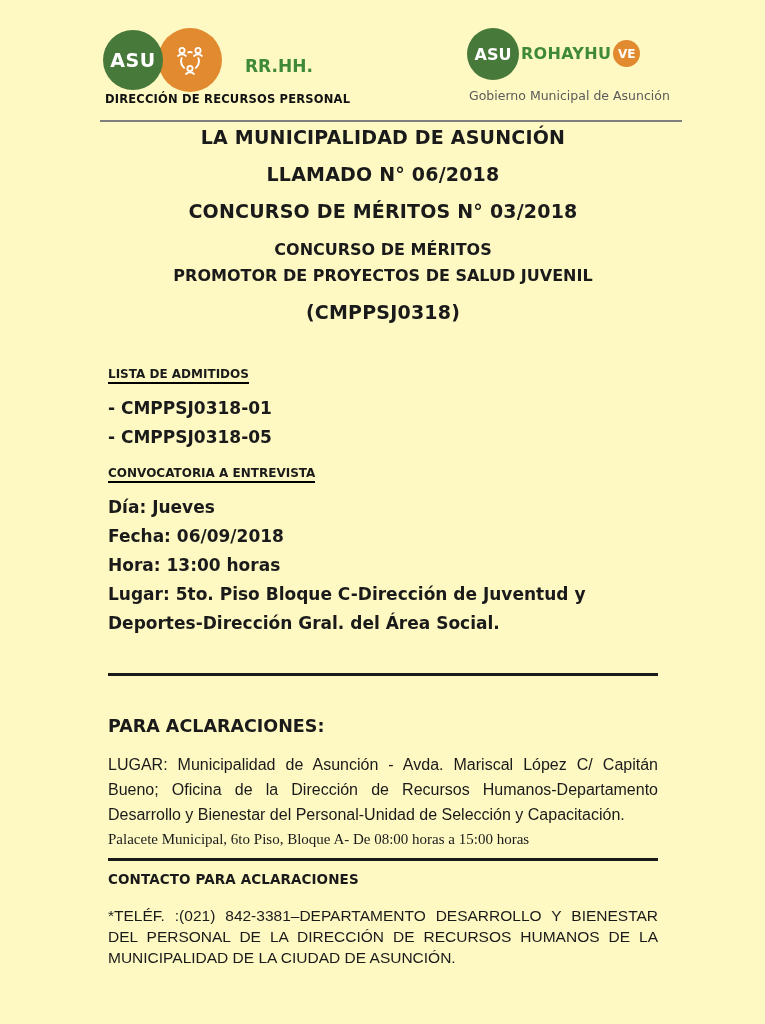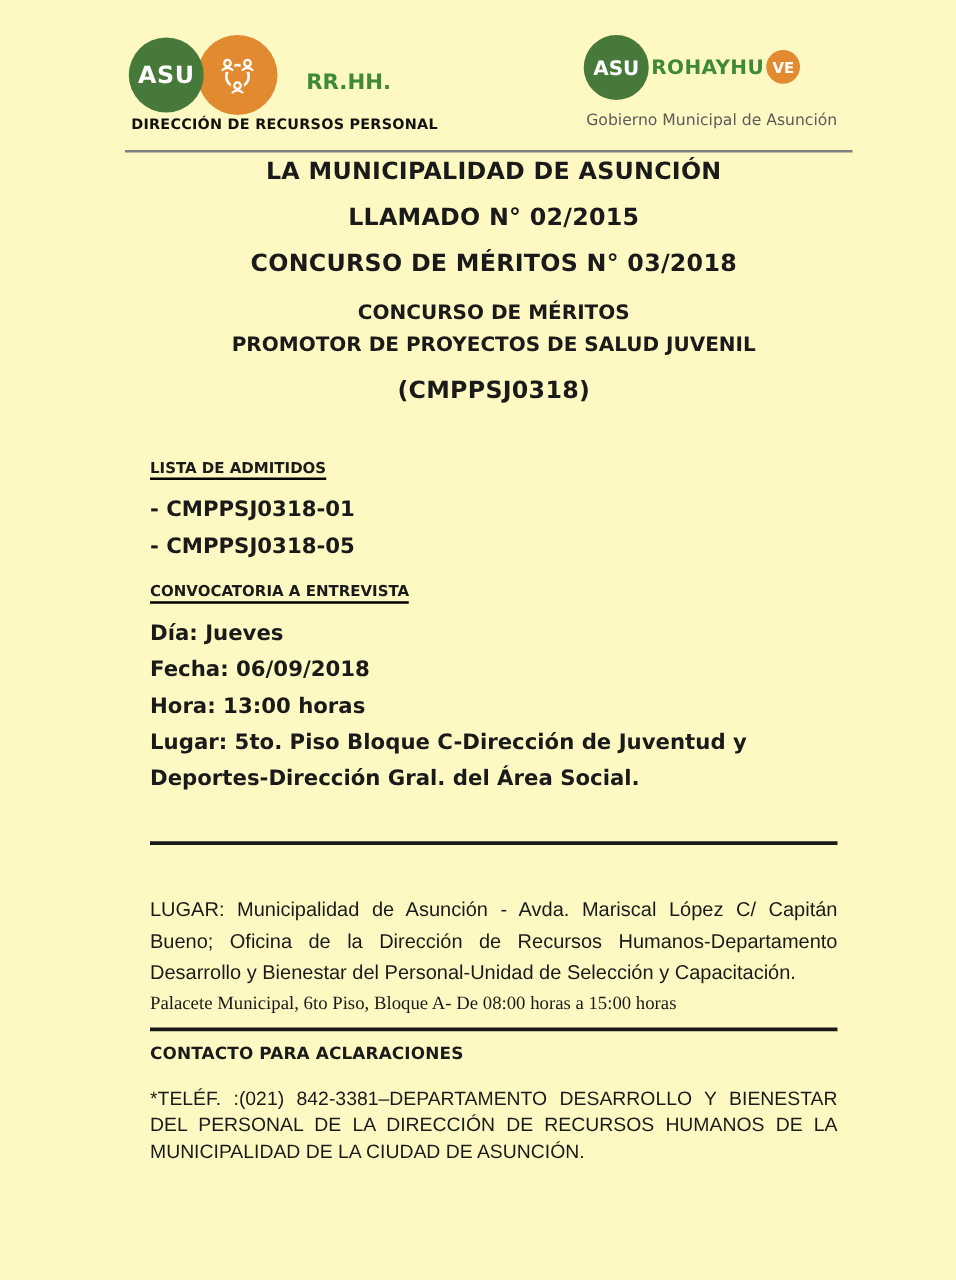--- a/index.html
+++ b/index.html
@@ -24,21 +24,21 @@
   .c-green-r{width:52px;height:52px;left:4px;top:2px;background:var(--green);}
   .c-green-r span{color:#fff;font-weight:bold;font-size:16px;}
   .brandline{position:absolute;left:58px;top:14px;display:flex;align-items:center;gap:2px;}
   .rohayhu{font-weight:bold;font-size:16px;color:var(--green-text);letter-spacing:.3px;}
   .ve-badge{width:27px;height:27px;border-radius:50%;background:var(--orange);display:flex;align-items:center;justify-content:center;color:#fff;font-weight:bold;font-size:12px;}
   .cap-right{position:absolute;left:6px;top:62px;width:230px;font-size:12.5px;color:#5a5a5a;font-family:"DejaVu Sans", sans-serif;}
   
   .rule-top{position:absolute;left:100px;top:120px;width:582px;height:2px;background:#7f7f7f;}
   .rule{height:3px;background:#1a1a1a;border:0;margin:0;}
   
-  .content{position:absolute;left:120px;top:126px;width:550px;}
+  .content{position:absolute;left:108px;top:126px;width:550px;}
   .t-center{text-align:center;font-weight:bold;font-size:19px;line-height:22px;margin:0 0 15px 0;letter-spacing:.2px;}
   .t-two{text-align:center;font-weight:bold;font-size:16px;line-height:26px;margin:0 0 12px 0;}
   .sec-gap{height:44px;}
   .u-head{font-weight:bold;font-size:12px;margin:0 0 10px 0;}
   .u-head span{display:inline-block;border-bottom:2.5px solid #000;padding-bottom:1px;}
   .b-line{font-weight:bold;font-size:17px;line-height:29px;margin:0;}
   .int-gap{height:14px;}
   .big-gap{height:40px;}
   .para-head{font-weight:bold;font-size:17.5px;margin:0 0 16px 0;}
   .just{font-family:"Liberation Sans", sans-serif;font-size:16px;line-height:25px;text-align:justify;margin:0;}
@@ -89,21 +89,21 @@
       <span class="rohayhu">ROHAYHU</span>
       <span class="ve-badge">VE</span>
     </div>
     <div class="cap-right">Gobierno Municipal de Asunción</div>
   </div>
 
   <div class="rule-top"></div>
 
   <div class="content">
     <p class="t-center">LA MUNICIPALIDAD DE ASUNCIÓN</p>
-    <p class="t-center">LLAMADO N° 02/2015</p>
+    <p class="t-center">LLAMADO N° 06/2018</p>
     <p class="t-center">CONCURSO DE MÉRITOS N° 03/2018</p>
     <p class="t-two" style="white-space:pre-line">CONCURSO DE MÉRITOS
 PROMOTOR DE PROYECTOS DE SALUD JUVENIL</p>
     <p class="t-center" style="margin-bottom:0">(CMPPSJ0318)</p>
 
     <div class="sec-gap"></div>
 
     <p class="u-head"><span>LISTA DE ADMITIDOS</span></p>
     <p class="b-line">- CMPPSJ0318-01</p>
     <p class="b-line">- CMPPSJ0318-05</p>
@@ -113,20 +113,21 @@
     <p class="u-head"><span>CONVOCATORIA A ENTREVISTA</span></p>
     <p class="b-line">Día: Jueves</p>
     <p class="b-line">Fecha: 06/09/2018</p>
     <p class="b-line">Hora: 13:00 horas</p>
     <p class="b-line">Lugar: 5to. Piso Bloque C-Dirección de Juventud y Deportes-Dirección Gral. del Área Social.</p>
 
     <hr class="rule mid-rule">
 
     <div class="big-gap"></div>
 
+    <p class="para-head">PARA ACLARACIONES:</p>
     <p class="just">LUGAR: Municipalidad de Asunción - Avda. Mariscal López C/ Capitán Bueno; Oficina de la Dirección de Recursos Humanos-Departamento Desarrollo y Bienestar del Personal-Unidad de Selección y Capacitación.</p>
     <p class="small-line">Palacete Municipal, 6to Piso, Bloque A- De 08:00 horas a 15:00 horas</p>
 
     <hr class="rule low-rule">
 
     <p class="contact-head">CONTACTO PARA ACLARACIONES</p>
     <p class="contact-para">*TELÉF. :(021) 842-3381–DEPARTAMENTO DESARROLLO Y BIENESTAR DEL PERSONAL DE LA DIRECCIÓN DE RECURSOS HUMANOS DE LA MUNICIPALIDAD DE LA CIUDAD DE ASUNCIÓN.</p>
   </div>
 
 </div>

